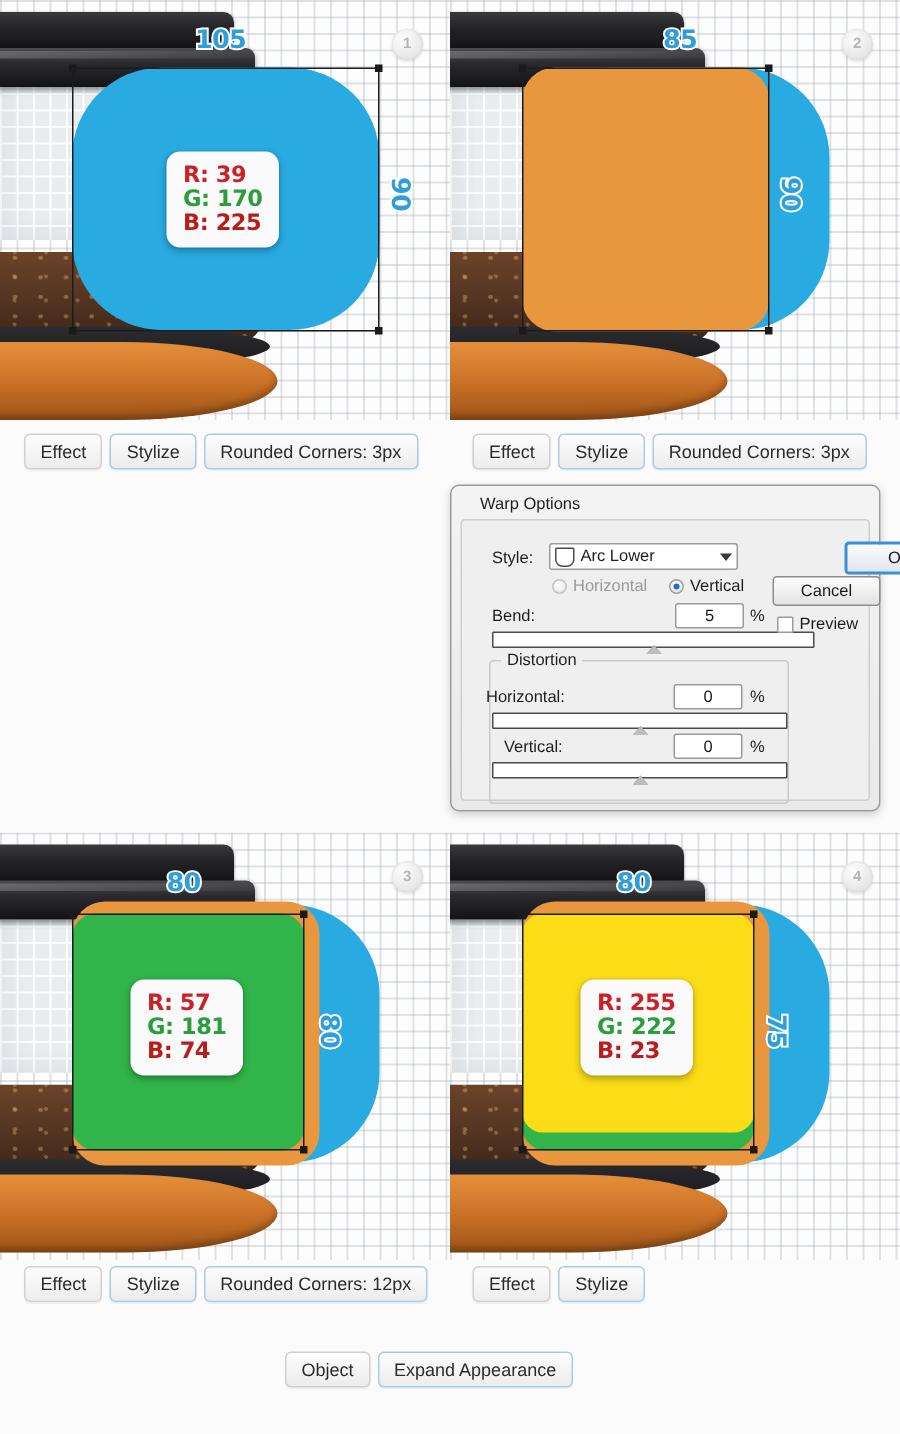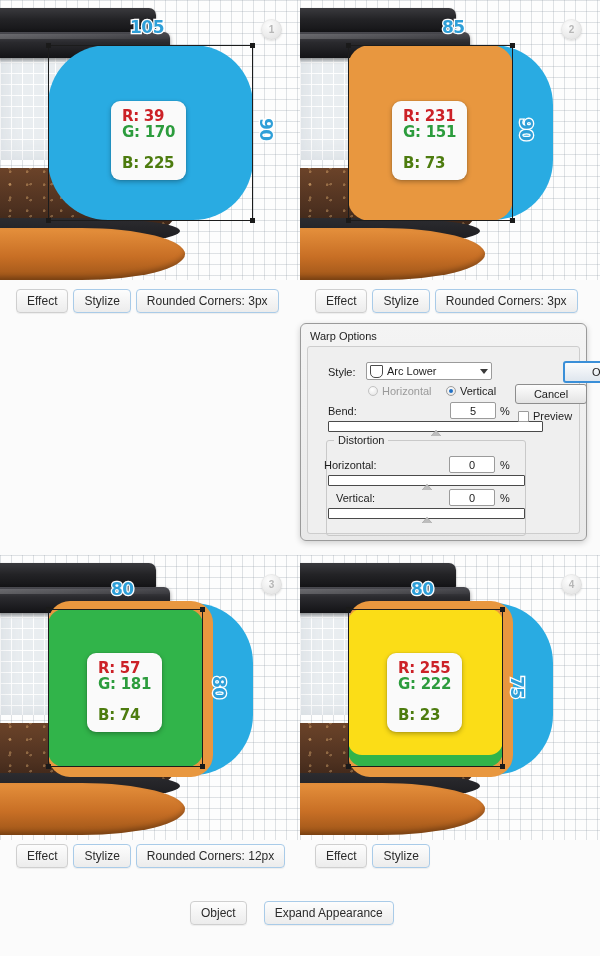--- a/index.html
+++ b/index.html
@@ -128,21 +128,21 @@
     font-family:"DejaVu Sans", sans-serif;
     font-weight:bold;
     font-size:15px;
     letter-spacing:-.3px;
     white-space:nowrap;
     -webkit-text-stroke:2.2px #fafafa;
     paint-order:stroke fill;
   }
   .rgbcard .r{color:#cc2127;}
   .rgbcard .g{color:#2c9c3d;}
-  .rgbcard .b{color:#4d7c0f;margin-top:15px;}
+  .rgbcard .b{color:#b91c1c;}
 
   
   .badge{
     position:absolute;
     width:21px;height:21px;border-radius:50%;
     background:radial-gradient(circle at 38% 32%, #fdfdfd, #e9e9e9 60%, #dedede);
     box-shadow:0 1px 2px rgba(0,0,0,.13), inset 0 0 0 1px rgba(0,0,0,.035);
     color:#b6b6b6;
     font-size:10px;font-weight:bold;
     display:flex;align-items:center;justify-content:center;
@@ -167,21 +167,21 @@
   
   .dialog{
     position:absolute;left:300px;top:323px;width:285px;height:216px;
     background:linear-gradient(#f4f4f4,#e9e9e9);
     border:1px solid #9a9a9a;
     border-radius:6px;
     box-shadow:0 2px 6px rgba(0,0,0,.18);
     font-size:11px;color:#1d1d1d;
   }
   .dlg-title{
-    position:absolute;left:9px;top:6px;font-size:11px;color:#1c1c1c;
+    position:absolute;left:19px;top:6px;font-size:11px;color:#1c1c1c;
   }
   .dlg-body{
     position:absolute;left:6px;top:22px;right:6px;bottom:6px;
     background:#efefef;
     border:1px solid #cdcdcd;
     border-radius:3px;
   }
   .lbl{position:absolute;font-size:11px;color:#1d1d1d;white-space:nowrap;}
   .selectbox{
     position:absolute;
@@ -246,21 +246,21 @@
     background:linear-gradient(#fbfcfd,#dfe6ee);
     margin-left:48px;
   }
   .checkbox{position:absolute;display:flex;align-items:center;gap:4px;font-size:11px;}
   .checkbox .box{
     width:11px;height:11px;border:1px solid #9b9b9b;background:#fff;border-radius:1px;
     box-sizing:border-box;
   }
 
   
-  .objrow{position:absolute;left:190px;top:901px;display:flex;gap:17px;}
+  .objrow{position:absolute;left:190px;top:901px;display:flex;gap:5px;}
 </style>
 </head>
 <body>
 
 <div class="stage">
 
   <div class="panel p1">
     <div class="graph"></div>
     <div class="graph shaded"></div>
     <div class="desk"></div>
@@ -316,25 +316,20 @@
         <i class="br"></i>
     </div>
 
     <div class="meas" style="left:122px;top:17px;padding-left:20px;">
       <span>85</span>
     </div>
     <div class="meas vert" style="left:236px;top:118px;">
       <span>90</span>
     </div>
 
-    <div class="rgbcard" style="left:92px;top:101px;">
-      <div class="r">R: 231</div>
-      <div class="g">G: 151</div>
-      <div class="b">B: 73</div>
-    </div>
 
     <div class="badge" style="left:261px;top:19px;">2</div>
   </div>
 
   <div class="crumbs" style="left:16px;top:289px;">
     <div class="crumb">Effect</div>
     <div class="crumb hi">Stylize</div>
     <div class="crumb hi">Rounded Corners: 3px</div>
   </div>
 

